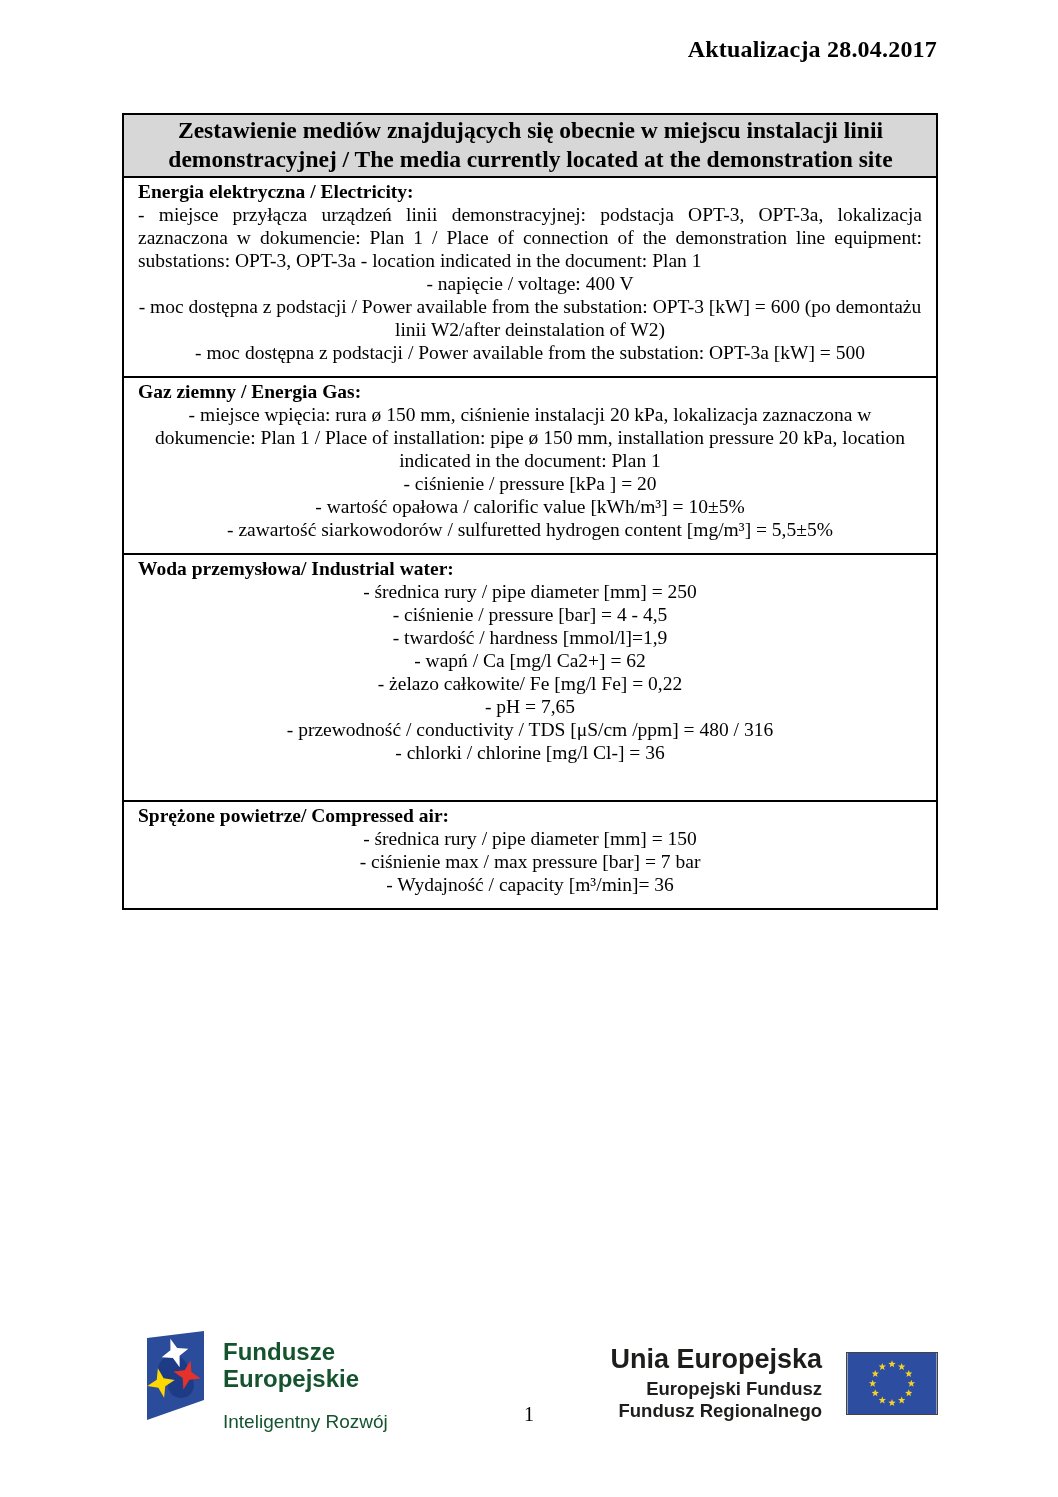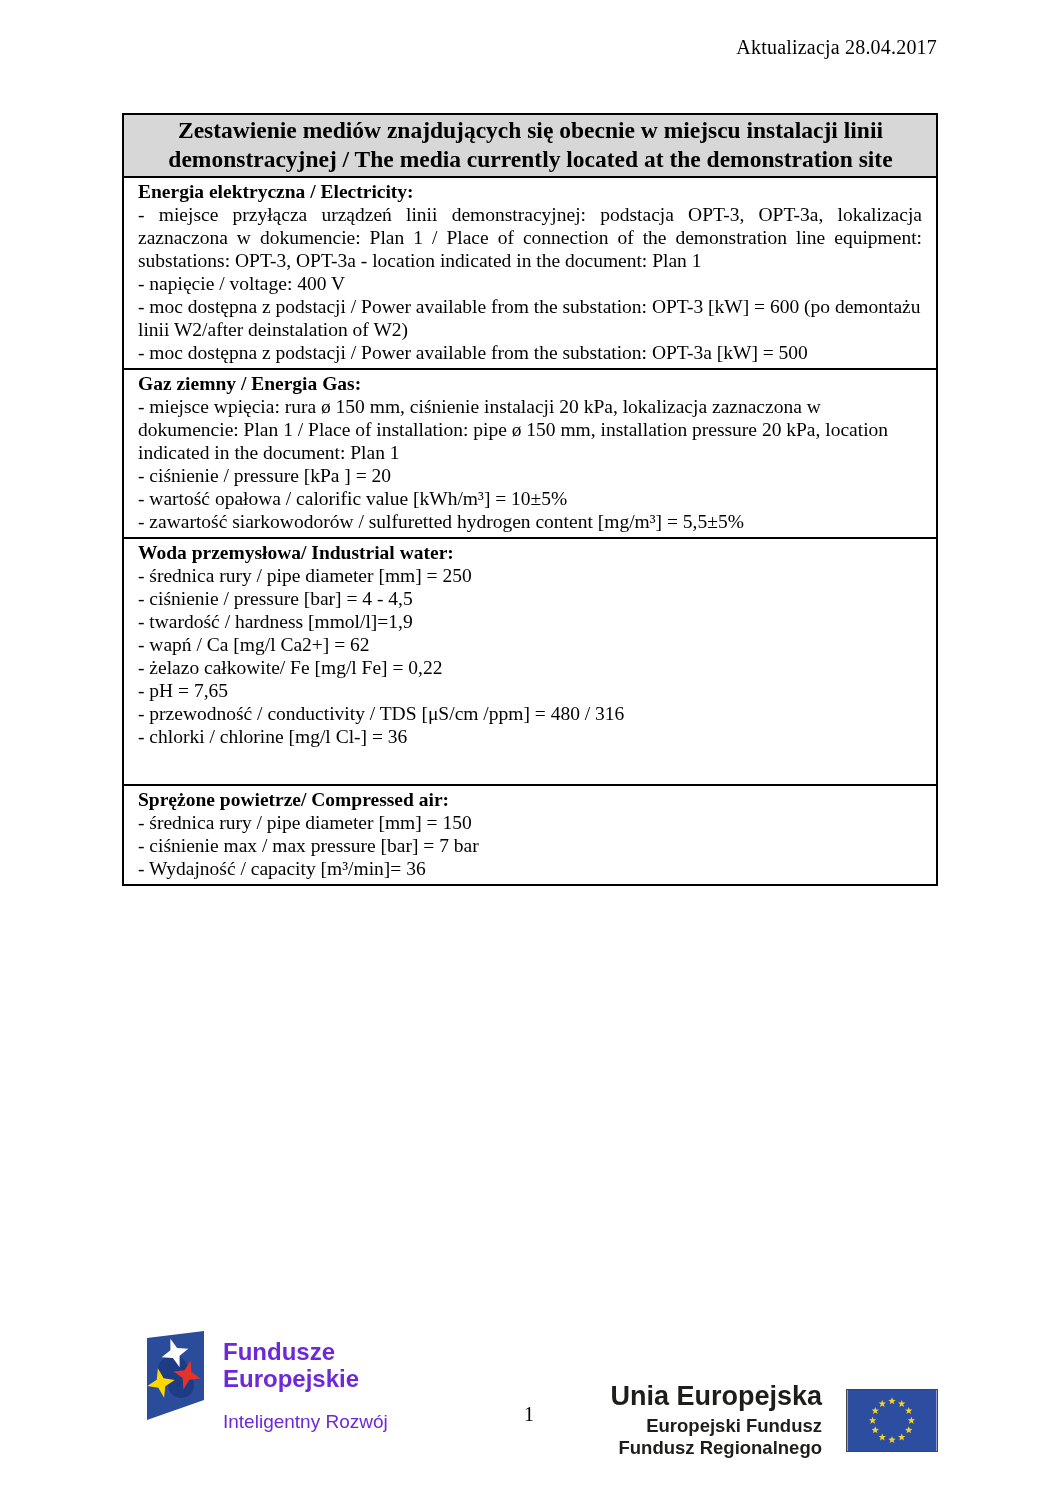--- a/index.html
+++ b/index.html
@@ -9,76 +9,75 @@
     width: 1058px; height: 1497px;
     background: #ffffff;
     font-family: "Liberation Serif", serif;
     color: #000;
     margin: 0 auto;
     overflow: hidden;
   }
   .update-header {
     position: absolute;
     top: 36px; right: 121px;
-    font-size: 20px;
-    font-weight: 400;
+    font-size: 24px;
+    font-weight: 700;
     letter-spacing: 0.2px;
   }
   .media-table {
     position: absolute;
     left: 122px; top: 113px;
     width: 816px;
     border: 2px solid #000;
   }
   .table-title {
     background: #d7d7d7;
     border-bottom: 2px solid #000;
     font-weight: 700;
     font-size: 23.5px;
     line-height: 29px;
     text-align: center;
     padding: 1px 10px 2px 11px;
   }
   .sec-row {
     border-bottom: 2px solid #000;
-    padding: 2px 14px 4px 14px;
+    padding: 2px 14px 12px 14px;
     font-size: 19.5px;
     line-height: 23px;
   }
   .sec-row:last-child { border-bottom: none; }
   .sec-row.pad-bottom { padding-bottom: 36px; }
   .sec-heading { font-weight: 700; }
-  .line { text-align: left; }
+  .line { text-align: center; }
   .line.justify { text-align: justify; }
   .footer-logos {
     position: absolute;
     left: 0; top: 1322px;
     width: 1058px; height: 110px;
   }
   .fe-logo {
     position: absolute;
     left: 145px; top: 8px;
     display: flex;
     align-items: flex-start;
   }
   .fe-flag { display: block; }
   .fe-text {
     margin-left: 16px;
     font-family: "Liberation Sans", sans-serif;
-    color: #6d28d9;
+    color: #14532d;
     padding-top: 8px;
   }
   .fe-title { font-size: 24px; font-weight: 700; line-height: 27px; }
   .fe-sub { font-size: 19px; font-weight: 400; margin-top: 19px; }
   .ue-logo {
     position: absolute;
     right: 120px; top: 22px;
     display: flex;
     align-items: center;
-    margin-top: 37px;
   }
   .ue-text {
     text-align: right;
     font-family: "Liberation Sans", sans-serif;
     color: #1d1d1b;
     margin-right: 24px;
   }
   .ue-title { font-size: 27px; font-weight: 700; line-height: 30px; }
   .ue-sub { font-size: 18.5px; font-weight: 700; line-height: 22px; margin-top: 4px; }
   .eu-flag { display: block; border: 1px solid #444; }

